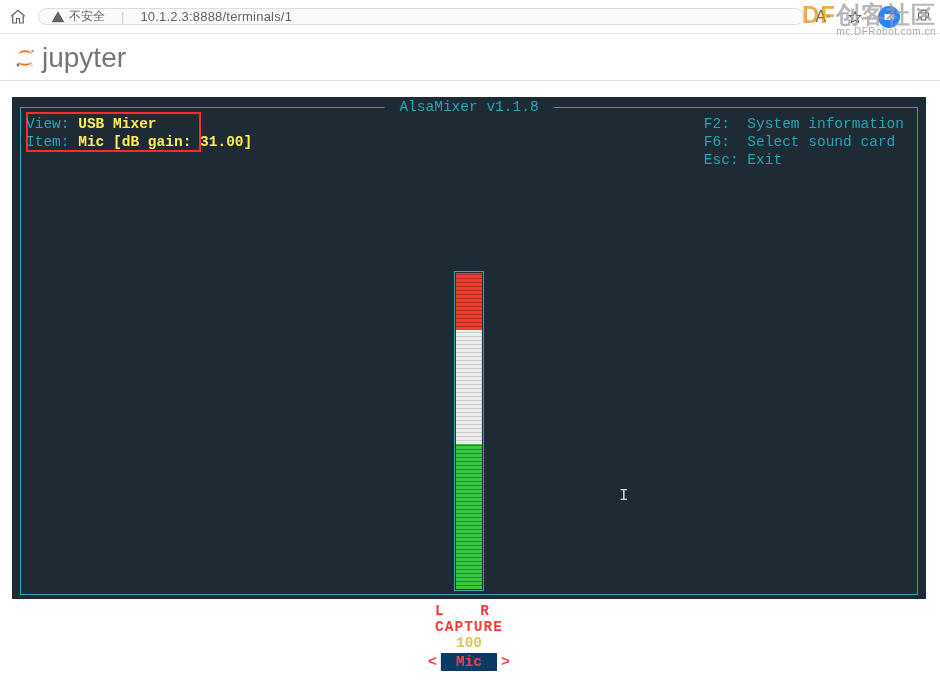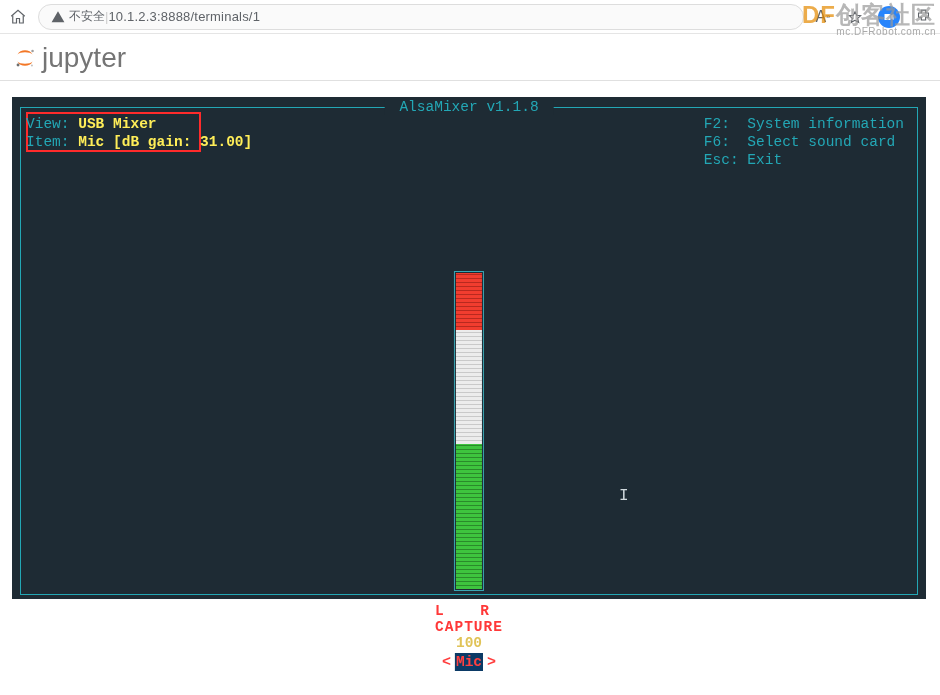--- a/index.html
+++ b/index.html
@@ -1,20 +1,20 @@
 <!DOCTYPE html>
 <html><head>
 <meta charset="utf-8">
 <style>
   * { box-sizing: border-box; margin: 0; padding: 0; }
   html, body { width: 940px; height: 695px; overflow: hidden; font-family: "Segoe UI", Arial, sans-serif; background:#fff; }
   
   .browser-bar { height: 34px; display:flex; align-items:center; padding:0 8px; gap:10px; background:#fff; border-bottom:1px solid #e5e5e5; }
   .home-btn { width:20px; height:20px; display:flex; align-items:center; justify-content:center; }
-  .addr { flex:1; height:26px; border:1px solid #ddd; border-radius:13px; display:flex; align-items:center; padding:0 12px; font-size:13px; color:#555; gap:0; background:#fafafa;}
+  .addr { flex:1; height:17px; border:1px solid #ddd; border-radius:13px; display:flex; align-items:center; padding:0 12px; font-size:13px; color:#555; gap:16px; background:#fafafa;}
   .addr .warn { display:flex; align-items:center; gap:4px; color:#5f6368; font-size:12px;}
   .addr .sep  { color:#ccc; }
   .addr .url  { color:#5f6368; font-size:13px; letter-spacing:.2px;}
   .right-icons { display:flex; gap:14px; align-items:center; }
   .ico { width:18px; height:18px; display:flex; align-items:center; justify-content:center; color:#5f6368; }
   .zoom-badge { width:22px;height:22px;border-radius:50%; background:#2684fc; display:flex;align-items:center;justify-content:center;}
   .watermark { position:absolute; right:4px; top:3px; text-align:right; pointer-events:none; line-height:1;}
   .watermark .w1 { font-size:24px; font-weight:bold; color:#999; letter-spacing:1px; opacity:.7;text-align:right;}
   .watermark .w1 .df { color:#e58a00;}
   .watermark .w2 { font-size:10px; color:#aaa; letter-spacing:.5px;}
@@ -46,21 +46,21 @@
   .seg { width:100%; }
   .seg.green { background:repeating-linear-gradient(to top,#3ec43e 0,#3ec43e 3px,#2a8a2a 3px,#2a8a2a 4px); }
   .seg.white { background:repeating-linear-gradient(to top,#ececec 0,#ececec 3px,#c9c9c9 3px,#c9c9c9 4px); }
   .seg.red   { background:repeating-linear-gradient(to top,#f13d2f 0,#f13d2f 3px,#b8291f 3px,#b8291f 4px); }
   .seg.empty { background:#1e2b34;}
   .lr { margin-top:12px; font-weight:bold; letter-spacing:14px; color:#ff3838;}
   .cap { color:#ff3838; font-weight:bold; letter-spacing:1px; line-height:16px;}
   .val { color:#e0c357; font-weight:bold; line-height:16px;}
   .chip-row { display:flex; align-items:center; gap:4px; margin-top:2px;}
   .arrow { color:#ff3d3d; font-weight:bold; font-size:15px;}
-  .chip { background:#0b3a66; color:#ff4040; padding:0 0; font-weight:bold; border:1px solid #0b3a66; line-height:16px;}
+  .chip { background:#0b3a66; color:#ff4040; padding:0 14px; font-weight:bold; border:1px solid #0b3a66; line-height:16px;}
   .cursor { position:absolute; left:607px; top:390px; color:#cfd8dc; font-size:16px;}
 </style>
 </head>
 <body>
 
 <div class="browser-bar">
   <div class="home-btn">
     <svg viewBox="0 0 24 24" width="18" height="18" fill="none" stroke="#5f6368" stroke-width="1.6">
         <path d="M3 11 12 3l9 8"></path>
         <path d="M5 10v10h5v-6h4v6h5V10"></path>

